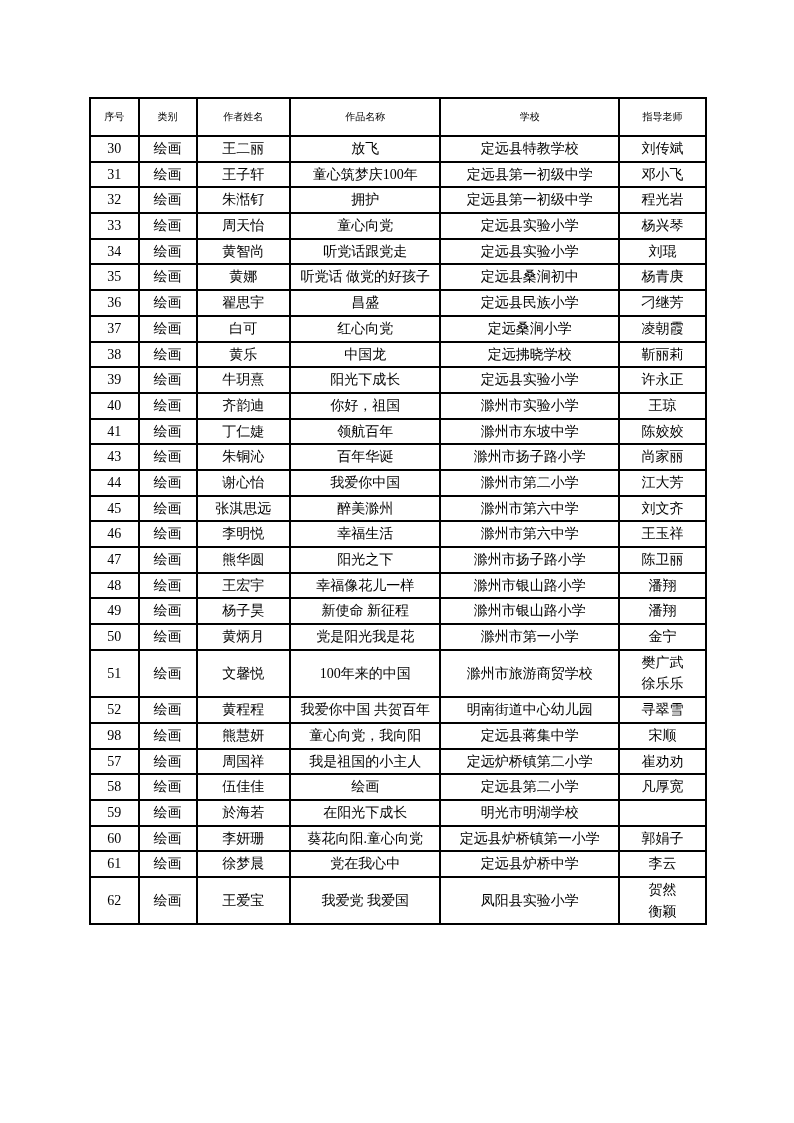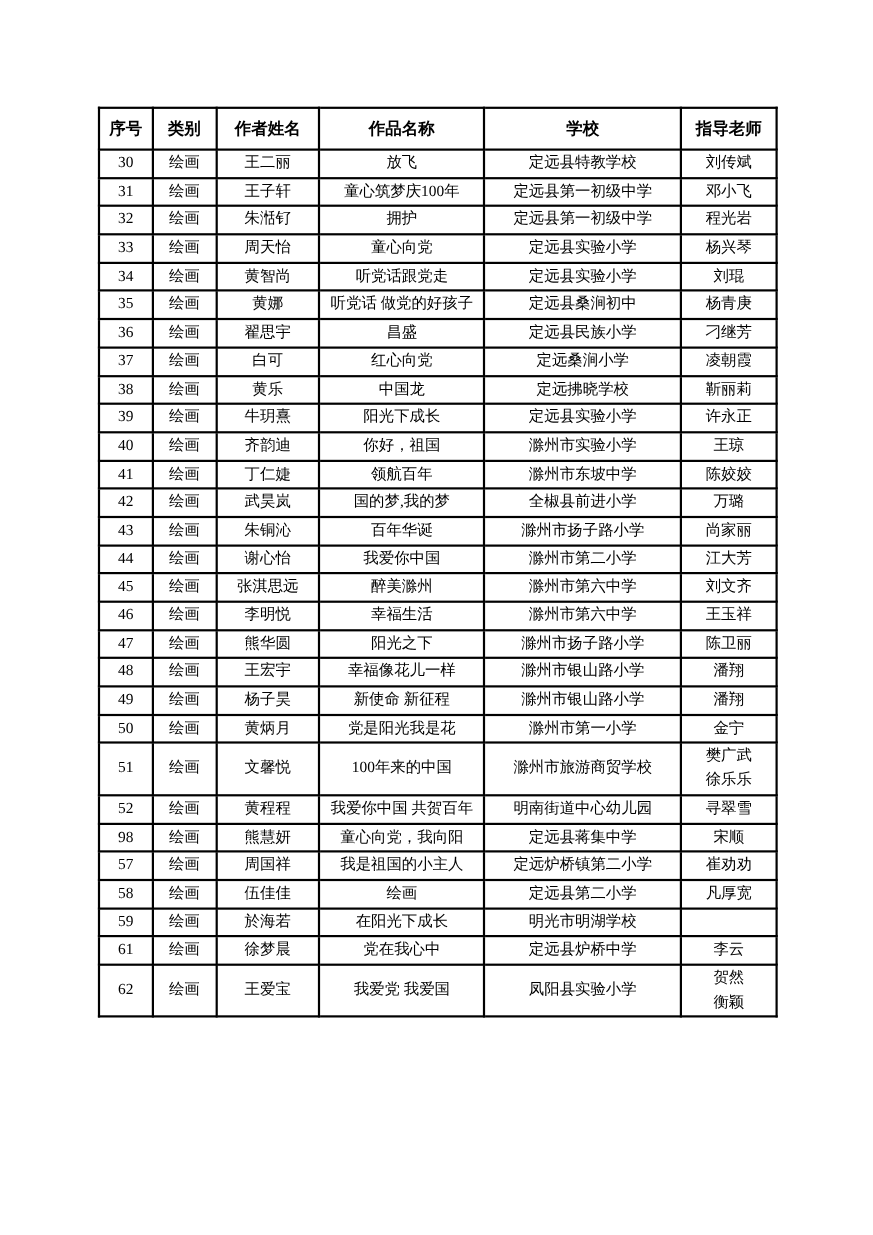--- a/index.html
+++ b/index.html
@@ -29,22 +29,22 @@
     border: 2px solid #000000;
     text-align: center;
     vertical-align: middle;
     padding: 1px 3px;
     white-space: pre-line;
     overflow: hidden;
     word-break: break-all;
   }
   table.awards th {
     height: 34px;
-    font-size: 15px;
-    font-weight: bold;
+    font-size: 10px;
+    font-weight: normal;
   }
   table.awards td {
     height: 20px;
     font-size: 14px;
     line-height: 1.55;
   }
   col.c-no       { width: 7.9%; }
   col.c-category { width: 9.4%; }
   col.c-author   { width: 15.2%; }
   col.c-title    { width: 24.4%; }
@@ -165,28 +165,20 @@
         </tr>
         <tr>
           <td>41</td>
           <td>绘画</td>
           <td>丁仁婕</td>
           <td>领航百年</td>
           <td>滁州市东坡中学</td>
           <td>陈姣姣</td>
         </tr>
         <tr>
-          <td>42</td>
-          <td>绘画</td>
-          <td>武昊岚</td>
-          <td>国的梦,我的梦</td>
-          <td>全椒县前进小学</td>
-          <td>万璐</td>
-        </tr>
-        <tr>
           <td>43</td>
           <td>绘画</td>
           <td>朱铜沁</td>
           <td>百年华诞</td>
           <td>滁州市扬子路小学</td>
           <td>尚家丽</td>
         </tr>
         <tr>
           <td>44</td>
           <td>绘画</td>
@@ -286,20 +278,28 @@
         </tr>
         <tr>
           <td>59</td>
           <td>绘画</td>
           <td>於海若</td>
           <td>在阳光下成长</td>
           <td>明光市明湖学校</td>
           <td></td>
         </tr>
         <tr>
+          <td>60</td>
+          <td>绘画</td>
+          <td>李妍珊</td>
+          <td>葵花向阳.童心向党</td>
+          <td>定远县炉桥镇第一小学</td>
+          <td>郭娟子</td>
+        </tr>
+        <tr>
           <td>61</td>
           <td>绘画</td>
           <td>徐梦晨</td>
           <td>党在我心中</td>
           <td>定远县炉桥中学</td>
           <td>李云</td>
         </tr>
         <tr>
           <td>62</td>
           <td>绘画</td>

